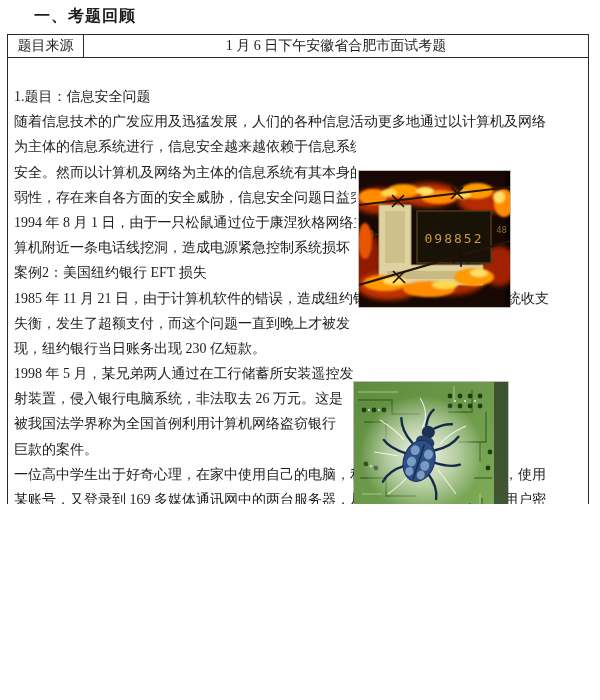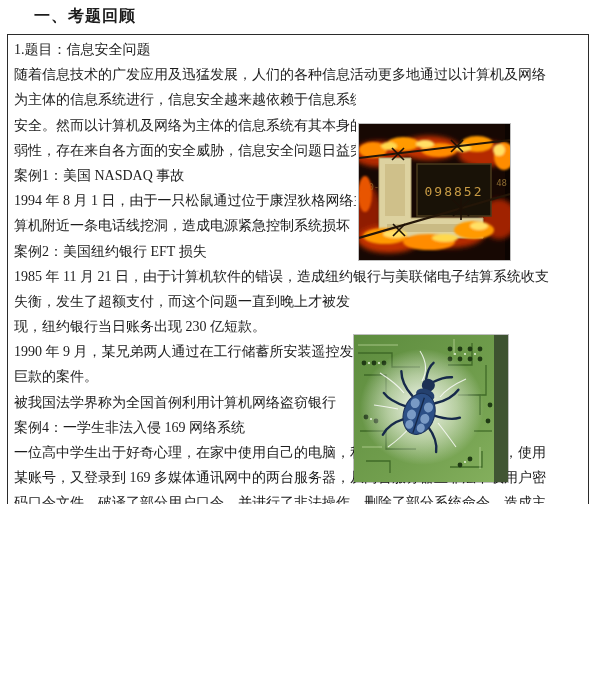--- a/index.html
+++ b/index.html
@@ -6,59 +6,62 @@
   .page{position:relative;width:600px;height:504px;background:#ffffff;overflow:hidden;
         font-family:"Liberation Serif","DejaVu Serif",serif;color:#1c1c1c;}
   .title{position:absolute;left:34px;top:6px;font-size:16px;font-weight:bold;letter-spacing:1px;}
   .doc-table{position:absolute;left:7px;top:34px;width:582px;height:657px;
              border:1.6px solid #2b2b2b;box-sizing:border-box;display:flex;flex-direction:column;}
   .row-source{display:flex;flex:0 0 auto;height:23px;border-bottom:1.6px solid #2b2b2b;box-sizing:border-box;}
   .cell-label{flex:0 0 76px;border-right:1.6px solid #2b2b2b;box-sizing:border-box;
               display:flex;align-items:center;justify-content:center;font-size:14px;}
   .source-value{flex:1;text-align:center;font-size:14px;line-height:21px;overflow:hidden;white-space:nowrap;}
   .row-trial{display:flex;flex:1;min-height:0;}
-  .trial-content{position:relative;flex:1;overflow:hidden;padding-top:2px;}
+  .trial-content{position:relative;flex:1;overflow:hidden;padding-top:2px;margin-top:24px;}
   .tline{height:25.2px;line-height:25.2px;padding-left:6px;font-size:14px;
          white-space:nowrap;overflow:hidden;}
   .tline.short{max-width:342px;}
   .photo{position:absolute;box-shadow:0 0 0 1px rgba(0,0,0,0.25);}
   #photo-fire{left:351px;top:89px;width:151px;height:136px;}
   #photo-circuit{left:346px;top:300px;width:154px;height:147px;}
   svg{display:block;}
 </style>
 </head>
 <body>
 
 <div class="page">
 
   <div class="title">一、考题回顾</div>
 
   <div class="doc-table">
 
+    <div class="row-source">
+      <div class="cell-label">题目来源</div>
+      <div class="source-value">1 月 6 日下午安徽省合肥市面试考题</div>
+    </div>
 
     <div class="row-trial">
 
       <div class="trial-content">
 
         <div class="tline">1.题目：信息安全问题</div>
         <div class="tline">随着信息技术的广发应用及迅猛发展，人们的各种信息活动更多地通过以计算机及网络</div>
         <div class="tline short">为主体的信息系统进行，信息安全越来越依赖于信息系统的</div>
         <div class="tline short">安全。然而以计算机及网络为主体的信息系统有其本身的脆</div>
         <div class="tline short">弱性，存在来自各方面的安全威胁，信息安全问题日益突出。</div>
-        <div class="tline short">案例1：美国 NASDAQ 事故</div>
         <div class="tline short">1994 年 8 月 1 日，由于一只松鼠通过位于康涅狄格网络主计</div>
         <div class="tline short">算机附近一条电话线挖洞，造成电源紧急控制系统损坏，</div>
         <div class="tline">案例2：美国纽约银行 EFT 损失</div>
         <div class="tline">1985 年 11 月 21 日，由于计算机软件的错误，造成纽约银行与美联储电子结算系统收支</div>
         <div class="tline short">失衡，发生了超额支付，而这个问题一直到晚上才被发</div>
         <div class="tline short">现，纽约银行当日账务出现 230 亿短款。</div>
-        <div class="tline short">1990 年 9 月，某兄弟两人通过在工行储蓄所安装遥控发</div>
+        <div class="tline short">1998 年 5 月，某兄弟两人通过在工行储蓄所安装遥控发</div>
+        <div class="tline short">射装置，侵入银行电脑系统，非法取去 26 万元。这是</div>
+        <div class="tline short">被我国法学界称为全国首例利用计算机网络盗窃银行</div>
         <div class="tline">巨款的案件。</div>
-        <div class="tline short">被我国法学界称为全国首例利用计算机网络盗窃银行</div>
-        <div class="tline">案例4：一学生非法入侵 169 网络系统</div>
         <div class="tline">一位高中学生出于好奇心理，在家中使用自己的电脑，利用电话拨号上了 169 网，使用</div>
         <div class="tline">某账号，又登录到 169 多媒体通讯网中的两台服务器，从两台服务器上非法下载用户密</div>
         <div class="tline">码口令文件，破译了部分用户口令，并进行了非法操作，删除了部分系统命令，造成主</div>
         <div class="tline">机硬盘中的用户数据丢失的严重后果。该生被所在地人民法院判处有期徒刑一年，缓刑</div>
         <div class="tline">两年。</div>
 
         <div class="photo" id="photo-fire">
           <svg width="151" height="136" viewBox="0 0 151 136">
             <defs>
               <filter id="fblur" x="-40%" y="-40%" width="180%" height="180%">

